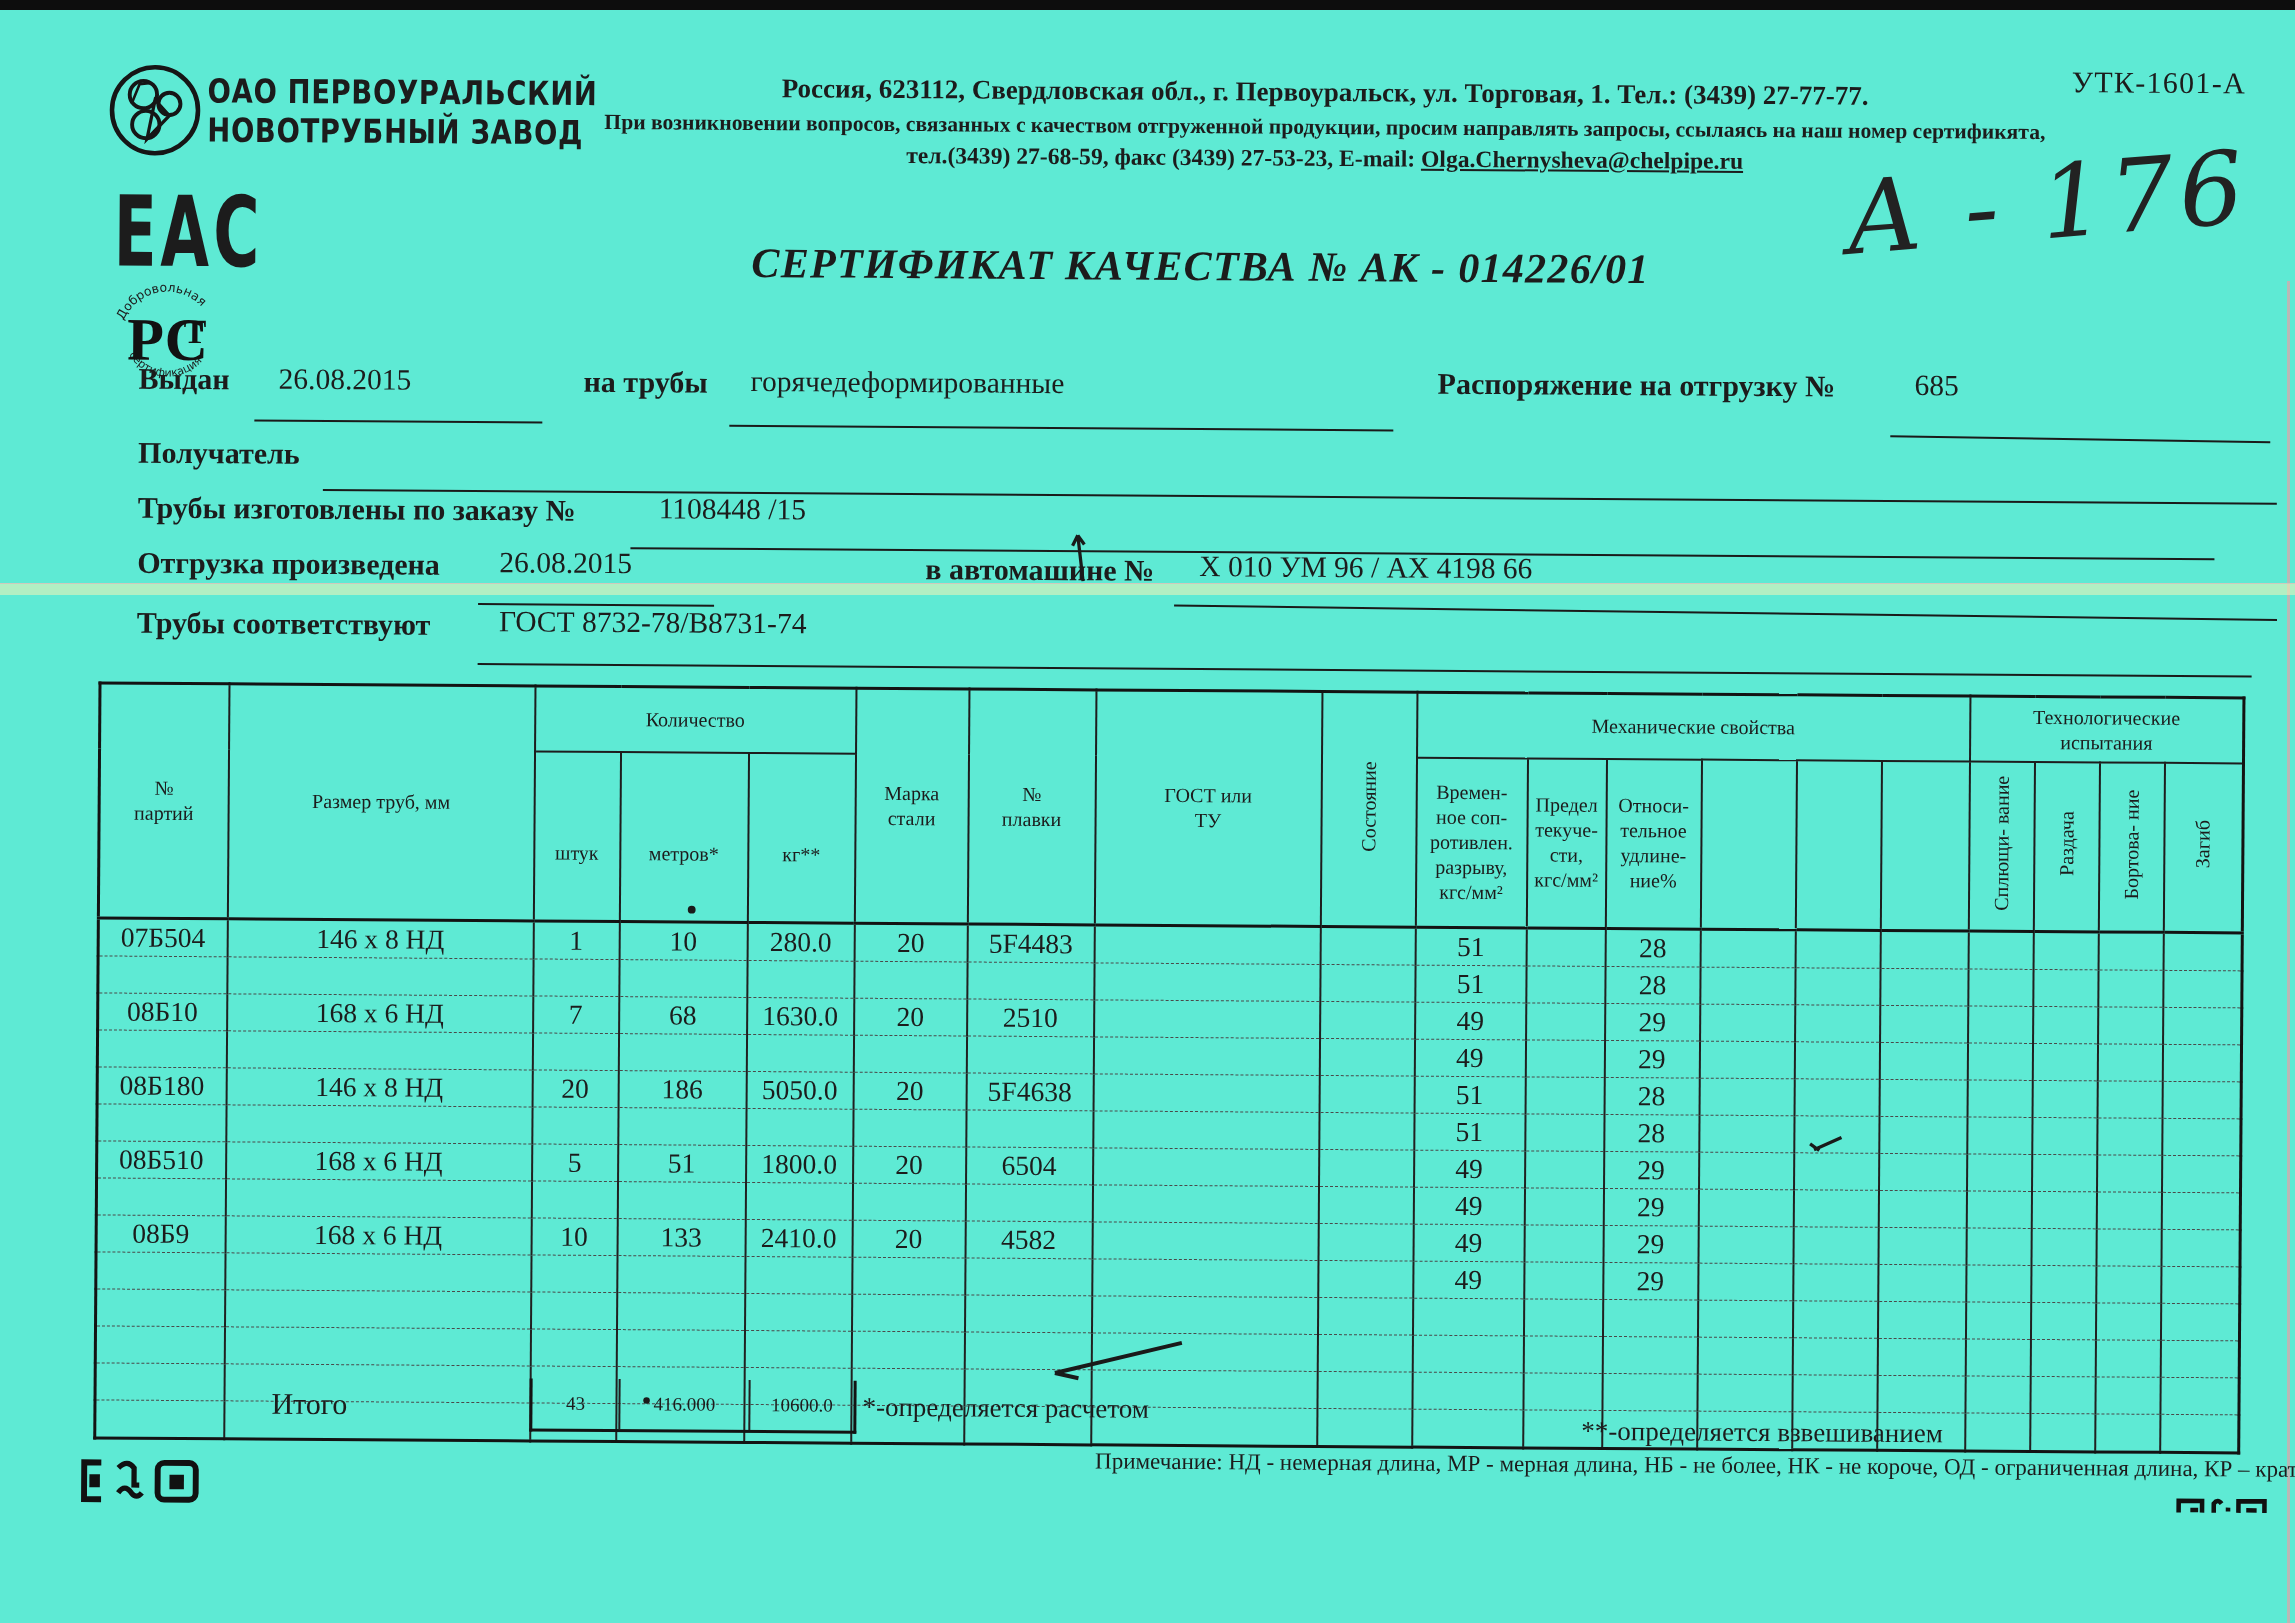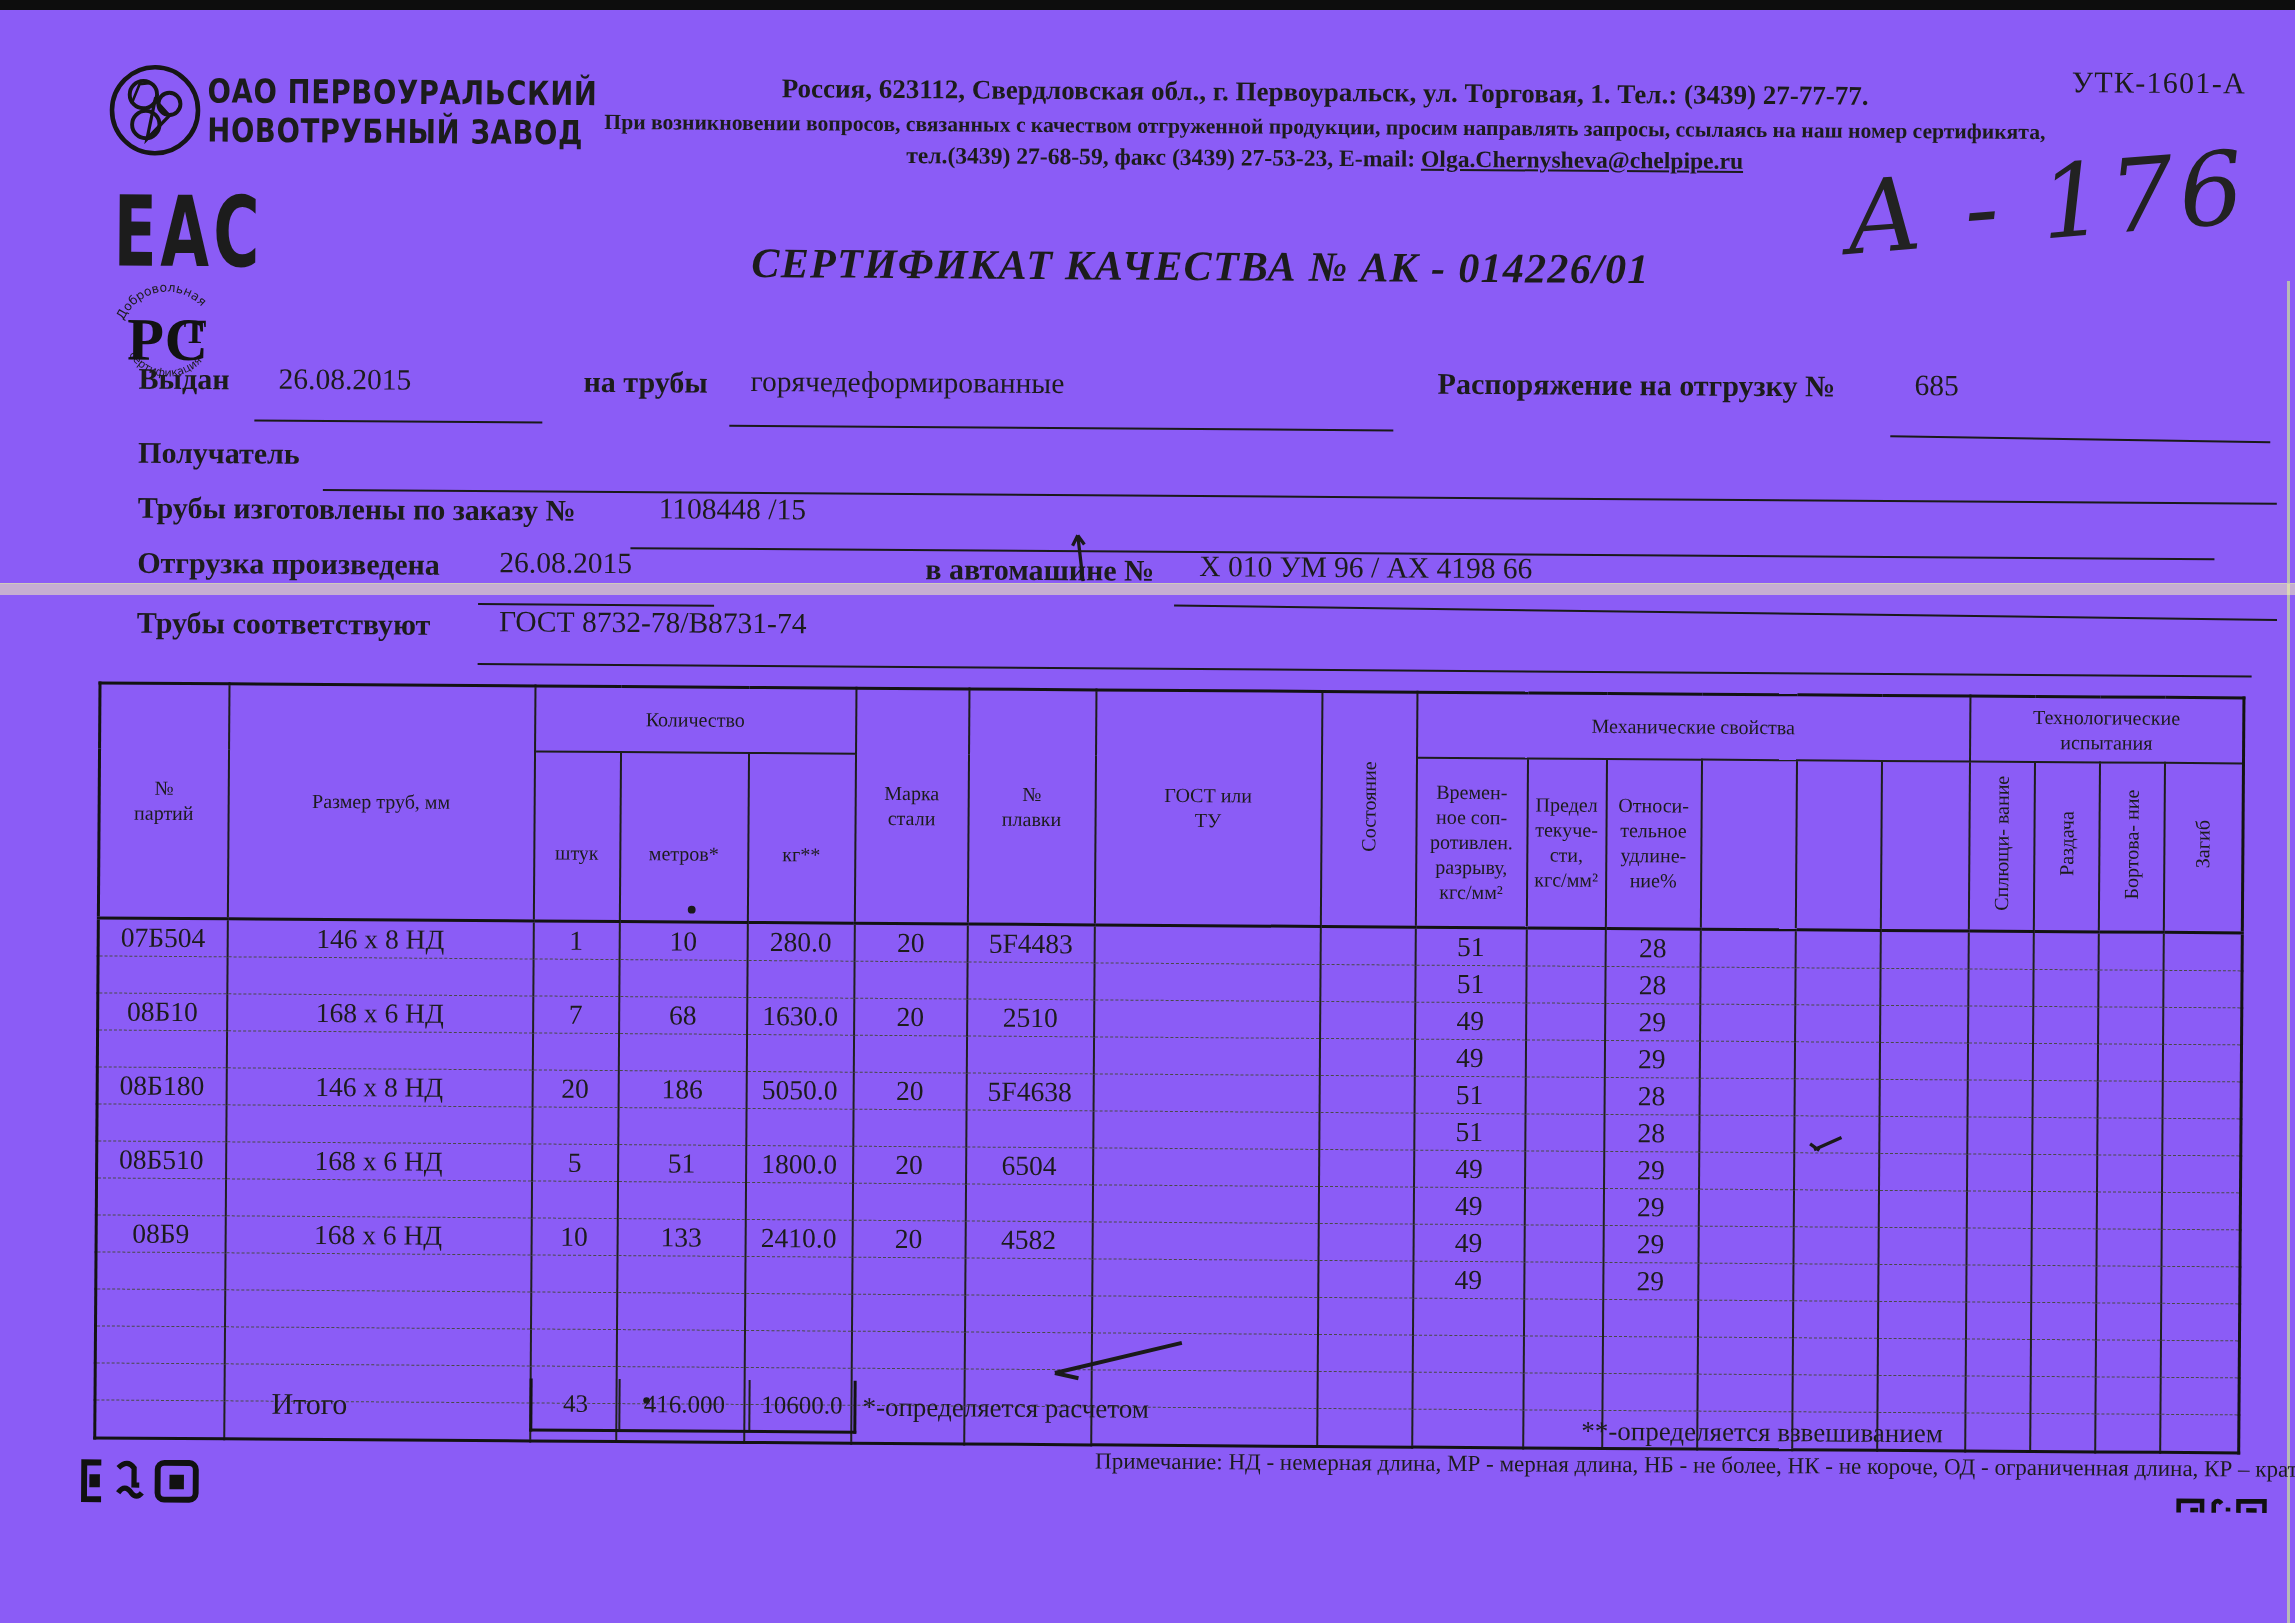--- a/index.html
+++ b/index.html
@@ -1,16 +1,16 @@
 <!DOCTYPE html>
 <html style="font-size:10.5px"><head>
 <meta charset="utf-8">
 <style>
   html,body{margin:0;padding:0;background:#e8e8e4;}
-  #page{position:relative;width:2295px;height:1623px;background:#8b5cf6;overflow:hidden;
+  #page{position:relative;width:2295px;height:1623px;background:#5eead4;overflow:hidden;
         font-family:"Liberation Serif","DejaVu Serif",serif;color:#1c1c1c;}
   .abs{position:absolute;}
   #rot{position:absolute;left:0;top:0;width:2295px;height:1623px;transform:rotate(0.4deg);transform-origin:39px 39px;}
   
   .topbar{left:0;top:0;width:2295px;height:9.8px;background:#0d0d0d;}
   .edge-line{left:2287px;top:281px;width:3.3px;height:1342px;background:#b9b9b6;}
   
   .coname{left:208px;top:71px;font-family:"DejaVu Sans",sans-serif;font-weight:bold;
           font-size:29.5px;line-height:1.18;letter-spacing:0.7px;transform:scale(0.93,1.12);transform-origin:left top;}
   .eac{left:115px;top:175px;font-family:"DejaVu Sans",sans-serif;font-weight:900;font-size:63px;
@@ -42,21 +42,21 @@
   table.cert th.vert{padding:0;}
   .vt{writing-mode:vertical-rl;transform:rotate(180deg);white-space:nowrap;display:inline-block;font-size:20px;}
   table.cert td{border-left:2px solid #202020;border-right:2px solid #202020;
                 border-top:1.3px dashed #4a4a4a;height:36px;font-size:27.5px;text-align:center;
                 vertical-align:middle;padding:0;overflow:hidden;}
   table.cert tr.r0 td{border-top:none;}
   
   .totlabel{left:281px;top:1385px;font-size:30px;}
   .totbox{left:539px;top:1375px;width:321px;height:50px;border:3.9px solid #131313;border-top:none;
           display:flex;align-items:center;}
-  .totbox .c{height:100%;display:flex;align-items:center;justify-content:center;font-size:25px;}
+  .totbox .c{height:100%;display:flex;align-items:center;justify-content:center;font-size:19px;}
   .totbox .c1{width:86px;border-right:2px solid #202020;}
   .totbox .c2{width:128px;border-right:2px solid #202020;}
   .totbox .c3{flex:1;}
   .fn1{left:872px;top:1386px;font-size:27px;white-space:nowrap;}
   .fn2{left:1591px;top:1405px;font-size:27px;white-space:nowrap;}
   .note{left:1105px;top:1441px;width:1185px;font-size:23px;white-space:nowrap;}
   
   .stamp{font-family:"DejaVu Sans",sans-serif;}
   svg{display:block;}
 </style>

